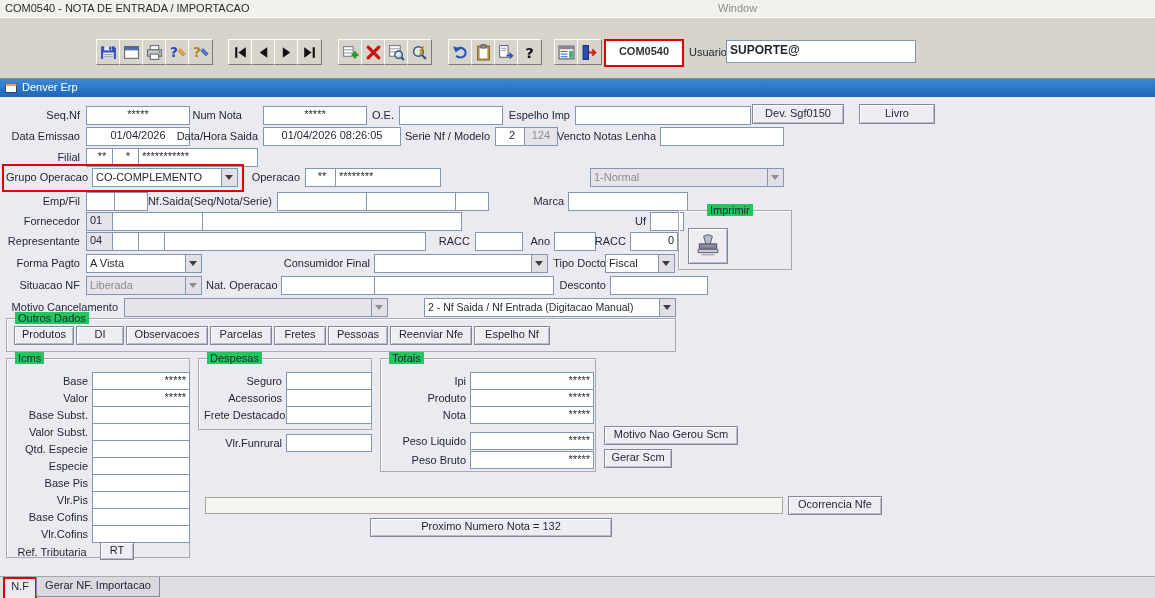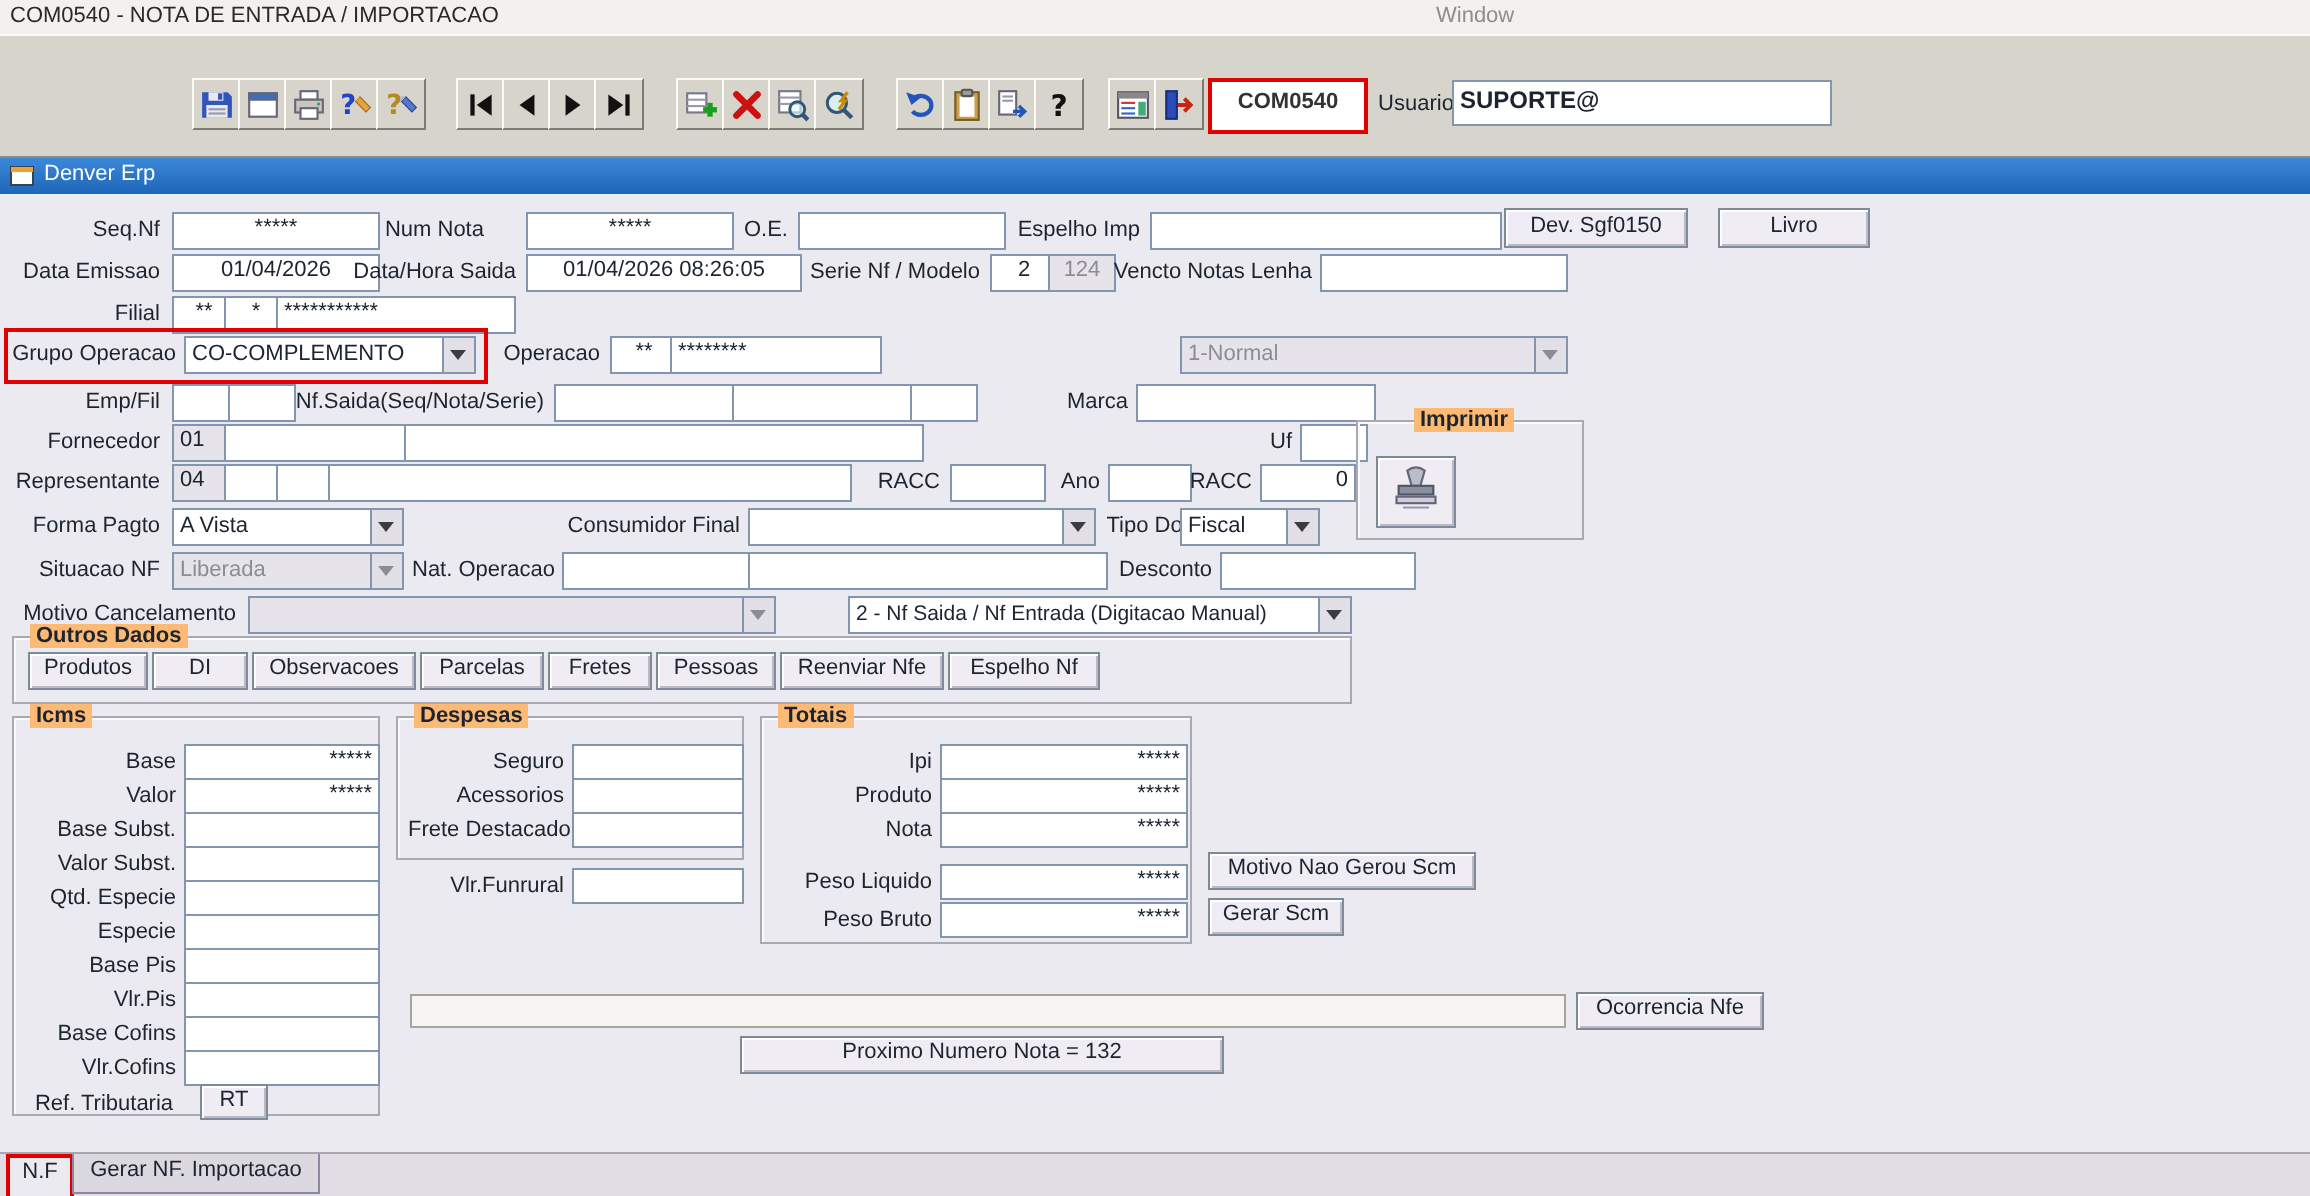--- a/index.html
+++ b/index.html
@@ -29,21 +29,21 @@
   .dd .txt{position:absolute;left:3px;top:1px;right:16px;line-height:14px;overflow:hidden;white-space:nowrap;}
   .dd .arw{position:absolute;right:0;top:0;bottom:0;width:15px;background:#E2DFE6;
            border-left:1px solid #8396AF;}
   .dd .arw::after{content:"";position:absolute;left:3px;top:6px;border:4px solid transparent;border-top:5px solid #3c3c46;}
   .dd.dis{background:#E6E3EA;}
   .dd.dis .txt{color:#8C8C94;}
   .dd.dis .arw::after{border-top-color:#8C8C94;}
   .btn{background:#EFEDF3;border:1px solid #7E8A9A;box-shadow:inset 1px 1px 0 #FFFFFF,inset -1px -1px 0 #BCB9C2;
        text-align:center;height:18px;line-height:16px;overflow:hidden;white-space:nowrap;cursor:default;}
   .gb{border:1px solid #ABA8B2;box-shadow:inset 1px 1px 0 #FBFAFD;}
-  .gleg{position:absolute;top:-7px;left:8px;background:#fdba74;padding:0 3px;font-weight:bold;white-space:nowrap;}
+  .gleg{position:absolute;top:-7px;left:8px;background:#22c55e;padding:0 3px;font-weight:normal;white-space:nowrap;}
   .redbox{border:2px solid #E00000;pointer-events:none;}
   .header{position:absolute;left:0;top:79px;width:1155px;height:18px;
           background:linear-gradient(180deg,#3C88D8 0%,#1E66B8 100%);color:#fff;}
   .header .htxt{position:absolute;left:22px;top:2px;}
   .formarea{position:absolute;left:0;top:97px;width:1155px;height:479px;background:#ECEAF1;
             border-bottom:1px solid #A9A6B0;}
   .tabstrip{position:absolute;left:0;top:577px;width:1155px;height:21px;background:#E0DDE4;}
   .tab{border:1px solid #8A87A0;border-top:none;background:#ECEAF1;text-align:center;line-height:17px;height:19px;}
   .tab.inactive{background:#DBD8E0;}
   .bar{background:#F7F5F1;border:1px solid #A8A49C;height:15px;}
@@ -300,21 +300,21 @@
   <div class="dd" style="left:86px;top:254px;width:114px">
     <span class="txt">A Vista</span>
       <span class="arw"></span>
   </div>
   <span class="lbl" style="left:278px;top:256px;width:92px">Consumidor Final</span>
   <div class="dd" style="left:374px;top:254px;width:172px">
     <span class="txt"></span>
       <span class="arw"></span>
   </div>
   <span class="lbl" style="left:548px;top:256px;width:58px">Tipo Docto</span>
-  <div class="dd" style="left:590px;top:254px;width:68px">
+  <div class="dd" style="left:605px;top:254px;width:68px">
     <span class="txt">Fiscal</span>
       <span class="arw"></span>
   </div>
 
   <span class="lbl" style="left:14px;top:278px;width:66px">Situacao NF</span>
   <div class="dd dis" style="left:86px;top:276px;width:114px">
     <span class="txt">Liberada</span>
       <span class="arw"></span>
   </div>
   <span class="lbl" style="left:206px;top:278px;width:70px">Nat. Operacao</span>

